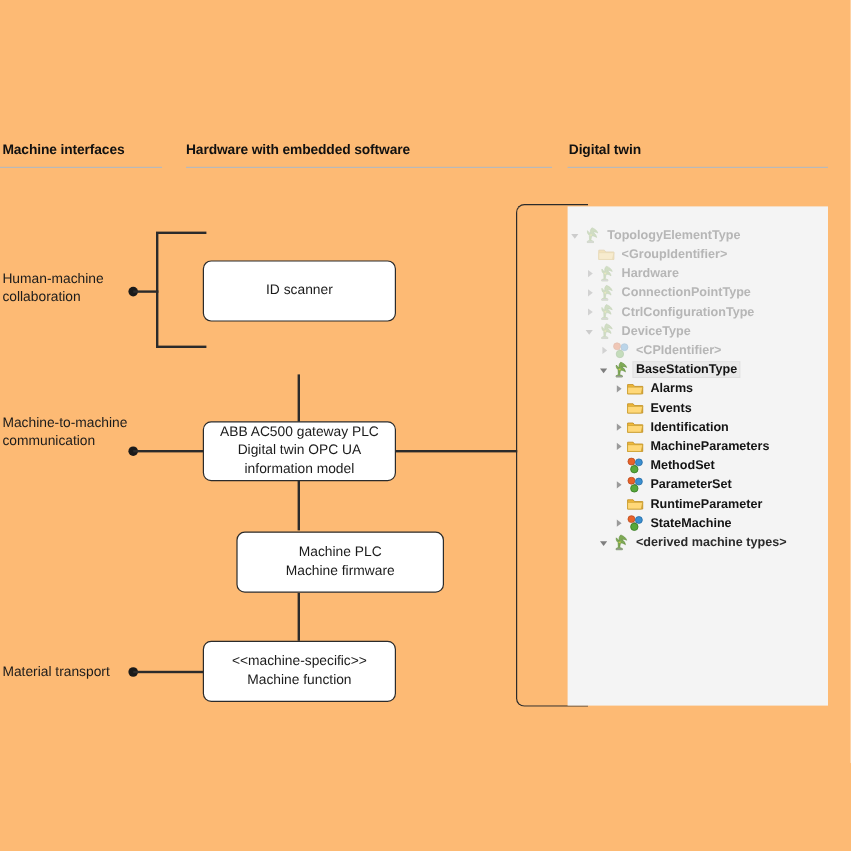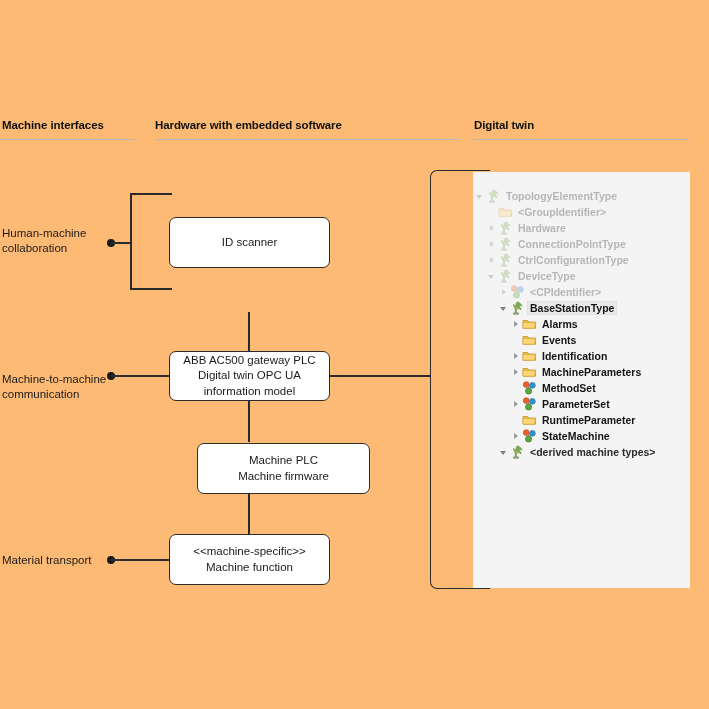--- a/index.html
+++ b/index.html
@@ -139,21 +139,21 @@
   <div class="col-head" style="left:155px; top:119px;">Hardware with embedded software</div>
   <div class="col-rule" style="left:155px; top:139px; width:305px;"></div>
 
   <div class="col-head" style="left:474px; top:119px;">Digital twin</div>
   <div class="col-rule" style="left:473px; top:139px; width:217px;"></div>
 
   <div class="iface-label" style="left:2px; top:226px;">Human-machine
 collaboration</div>
   <div class="iface-dot" style="left:107px; top:239px;"></div>
 
-  <div class="iface-label" style="left:2px; top:372px;">Machine-to-machine
+  <div class="iface-label" style="left:2px; top:346px;">Machine-to-machine
 communication</div>
   <div class="iface-dot" style="left:107px; top:372px;"></div>
 
   <div class="iface-label" style="left:2px; top:553px;">Material transport</div>
   <div class="iface-dot" style="left:107px; top:556px;"></div>
 
   <div class="ln ln-h" style="left:111px; top:242.4px; width:21px;"></div>
   <div class="ln ln-v" style="left:130px; top:194px; height:96px;"></div>
   <div class="ln ln-h" style="left:130px; top:193.4px; width:42px;"></div>
   <div class="ln ln-h" style="left:130px; top:288.4px; width:42px;"></div>

